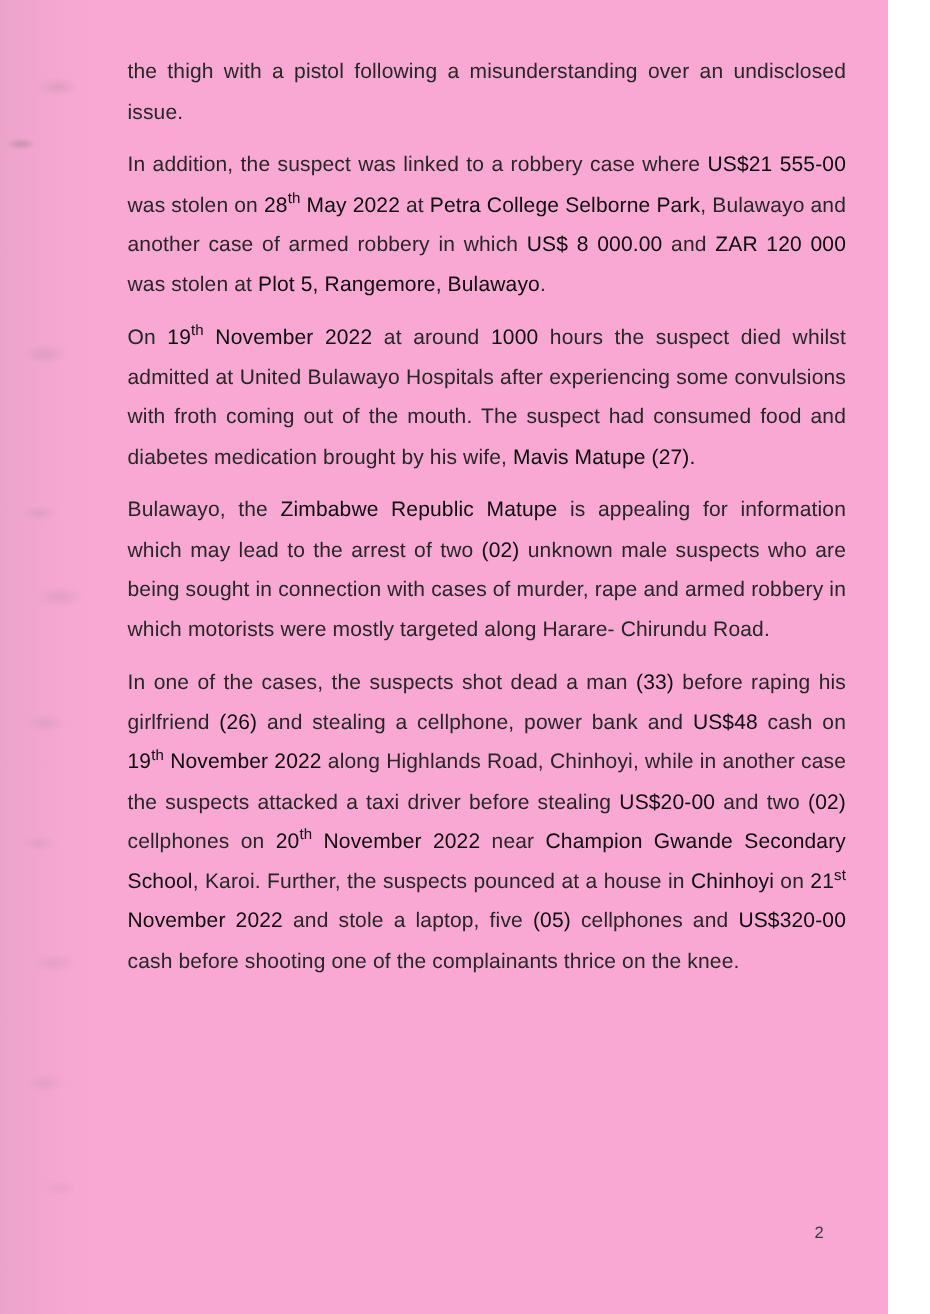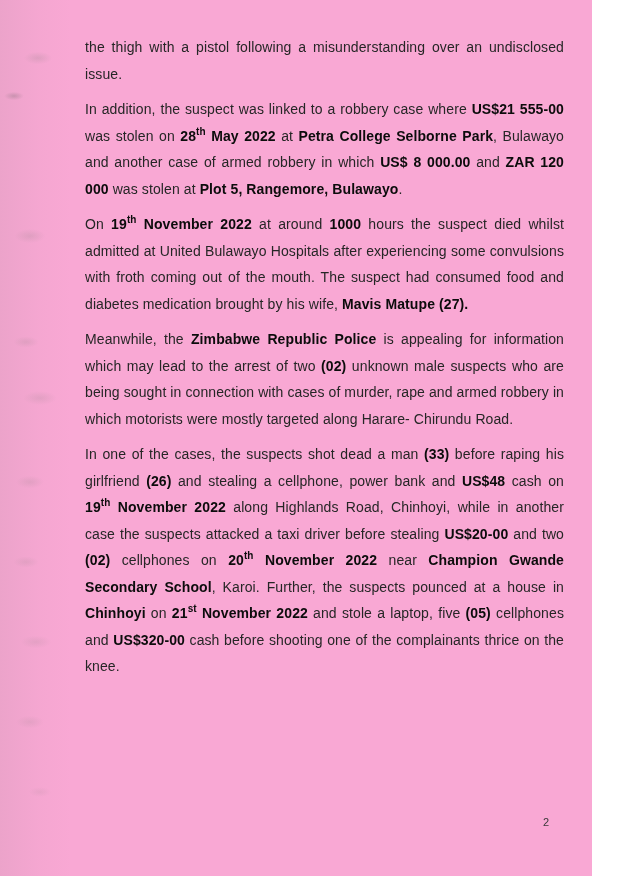--- a/index.html
+++ b/index.html
@@ -47,21 +47,21 @@
   }
   .doc-text p {
     margin: 0 0 9px 0;
     text-align: justify;
     font-size: 14px;
     line-height: 26.5px;
     color: #262626;
     letter-spacing: 0.1px;
   }
   .doc-text .bold {
-    font-weight: 700;
+    font-weight: 400;
     color: #0c0c0c;
   }
   .doc-text sup {
     font-size: 10px;
     line-height: 0;
     vertical-align: super;
   }
   .page-number {
     position: absolute;
     left: 543px;
@@ -73,17 +73,17 @@
 </head>
 <body>
 
 <div class="page">
   <div class="edge-shadow"></div>
   <div class="smudges"></div>
   <div class="doc-text">
       <p><span>the thigh with a pistol following a misunderstanding over an undisclosed issue.</span></p>
       <p><span>In addition, the suspect was linked to a robbery case where </span><span class="bold">US$21 555-00</span><span> was stolen on </span><span class="bold">28</span><sup class="bold">th</sup><span class="bold"> May 2022</span><span> at </span><span class="bold">Petra College Selborne Park</span><span>, Bulawayo and another case of armed robbery in which </span><span class="bold">US$ 8 000.00</span><span> and </span><span class="bold">ZAR 120 000</span><span> was stolen at </span><span class="bold">Plot 5, Rangemore, Bulawayo</span><span>.</span></p>
       <p><span>On </span><span class="bold">19</span><sup class="bold">th</sup><span class="bold"> November 2022</span><span> at around </span><span class="bold">1000</span><span> hours the suspect died whilst admitted at United Bulawayo Hospitals after experiencing some convulsions with froth coming out of the mouth. The suspect had consumed food and diabetes medication brought by his wife, </span><span class="bold">Mavis Matupe (27).</span></p>
-      <p><span>Meanwhile, the </span><span class="bold">Zimbabwe Republic Police</span><span> is appealing for information which may lead to the arrest of two </span><span class="bold">(02)</span><span> unknown male suspects who are being sought in connection with cases of murder, rape and armed robbery in which motorists were mostly targeted along Harare- Chirundu Road.</span></p>
+      <p><span>Bulawayo, the </span><span class="bold">Zimbabwe Republic Matupe</span><span> is appealing for information which may lead to the arrest of two </span><span class="bold">(02)</span><span> unknown male suspects who are being sought in connection with cases of murder, rape and armed robbery in which motorists were mostly targeted along Harare- Chirundu Road.</span></p>
       <p><span>In one of the cases, the suspects shot dead a man </span><span class="bold">(33)</span><span> before raping his girlfriend </span><span class="bold">(26)</span><span> and stealing a cellphone, power bank and </span><span class="bold">US$48</span><span> cash on </span><span class="bold">19</span><sup class="bold">th</sup><span class="bold"> November 2022</span><span> along Highlands Road, Chinhoyi, while in another case the suspects attacked a taxi driver before stealing </span><span class="bold">US$20-00</span><span> and two </span><span class="bold">(02)</span><span> cellphones on </span><span class="bold">20</span><sup class="bold">th</sup><span class="bold"> November 2022</span><span> near </span><span class="bold">Champion Gwande Secondary School</span><span>, Karoi. Further, the suspects pounced at a house in </span><span class="bold">Chinhoyi</span><span> on </span><span class="bold">21</span><sup class="bold">st</sup><span class="bold"> November 2022</span><span> and stole a laptop, five </span><span class="bold">(05)</span><span> cellphones and </span><span class="bold">US$320-00</span><span> cash before shooting one of the complainants thrice on the knee.</span></p>
     </div>
   <div class="page-number">2</div>
 </div>
 
 </body></html>

